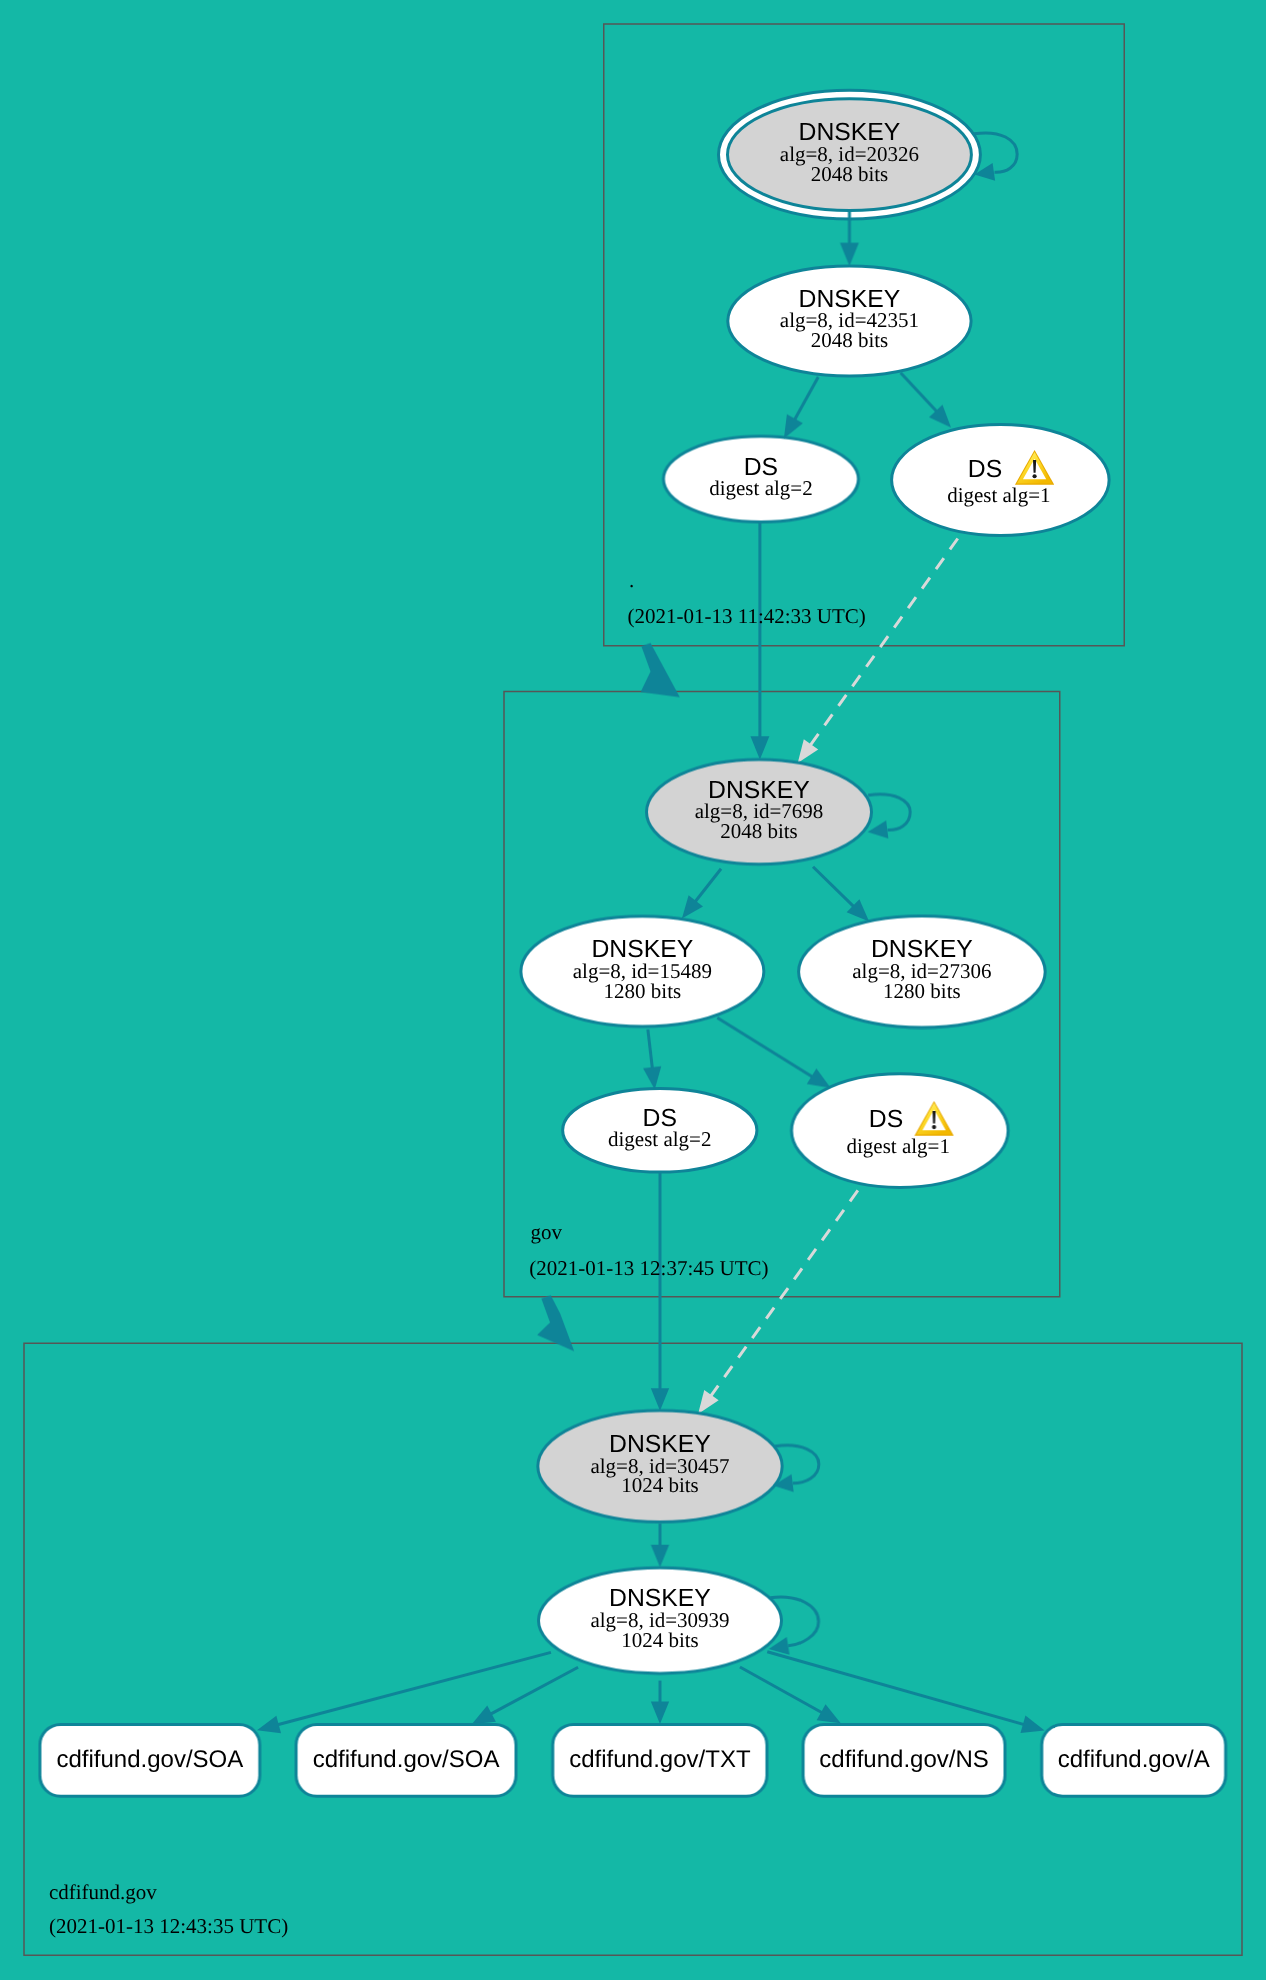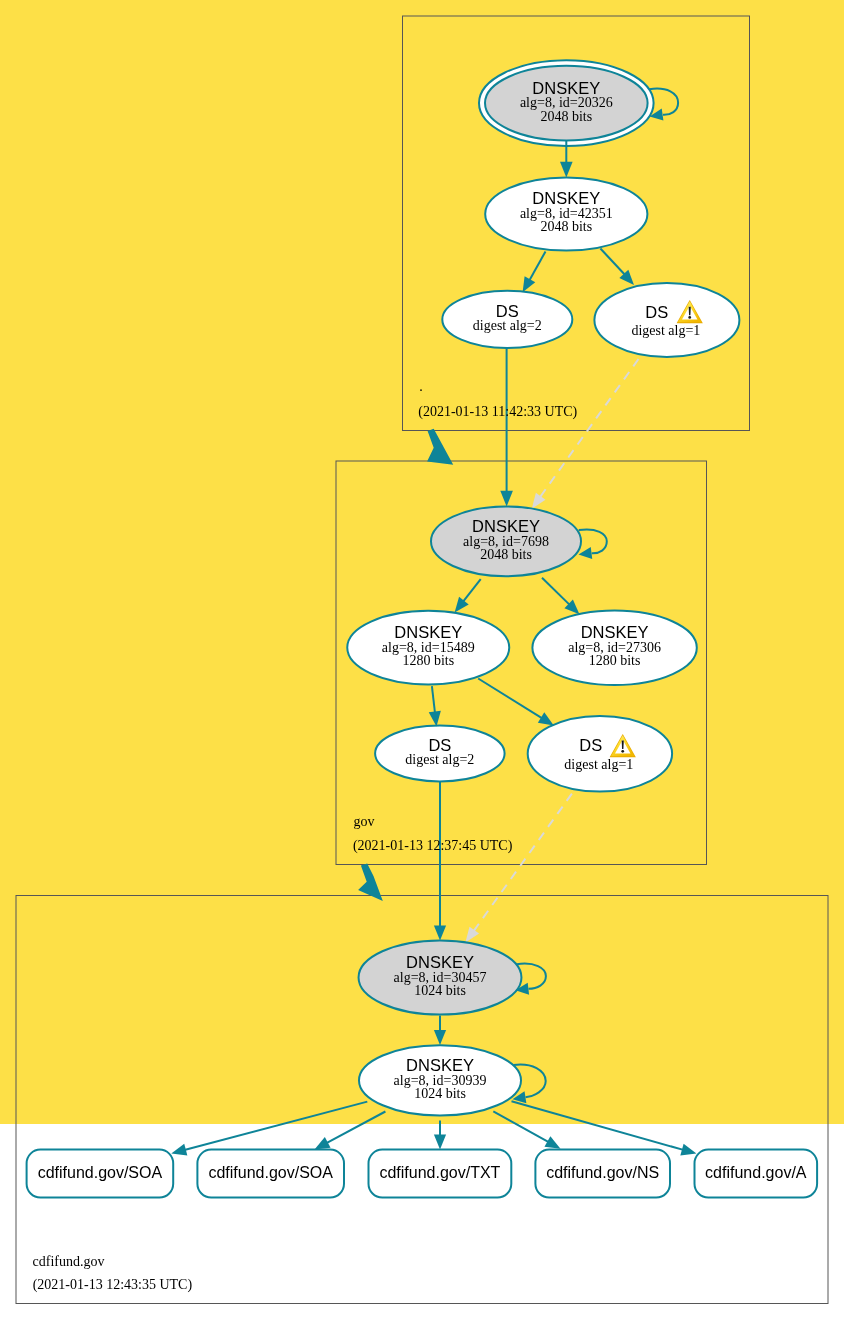--- a/index.html
+++ b/index.html
@@ -1,18 +1,18 @@
 <!DOCTYPE html>
 <html><head>
 <meta charset="utf-8">
 <title>DNSSEC Authentication Chain</title>
 <style>
   html,body{margin:0;padding:0;background:#ffffff;}
   body{width:844px;height:1320px;overflow:hidden;font-family:"Liberation Sans",sans-serif;}
-  #stage{position:relative;width:844px;height:1124px;background:#fde047;}
+  #stage{position:relative;width:844px;height:1320px;background:#14b8a6;}
   svg{display:block;}
   .zone-box{fill:none;stroke:#565656;stroke-width:1;}
   .ell{stroke:#0e8498;stroke-width:2;}
   .ell-white{fill:#ffffff;}
   .ell-gray{fill:#d3d3d3;}
   .rrset{fill:#ffffff;stroke:#0e8498;stroke-width:2;}
   .e{fill:none;stroke:#0e8498;stroke-width:2;}
   .ed{fill:none;stroke:#d9d9d9;stroke-width:2;stroke-dasharray:9 7;}
   .ar{fill:#0e8498;stroke:none;}
   .ard{fill:#d9d9d9;stroke:none;}

